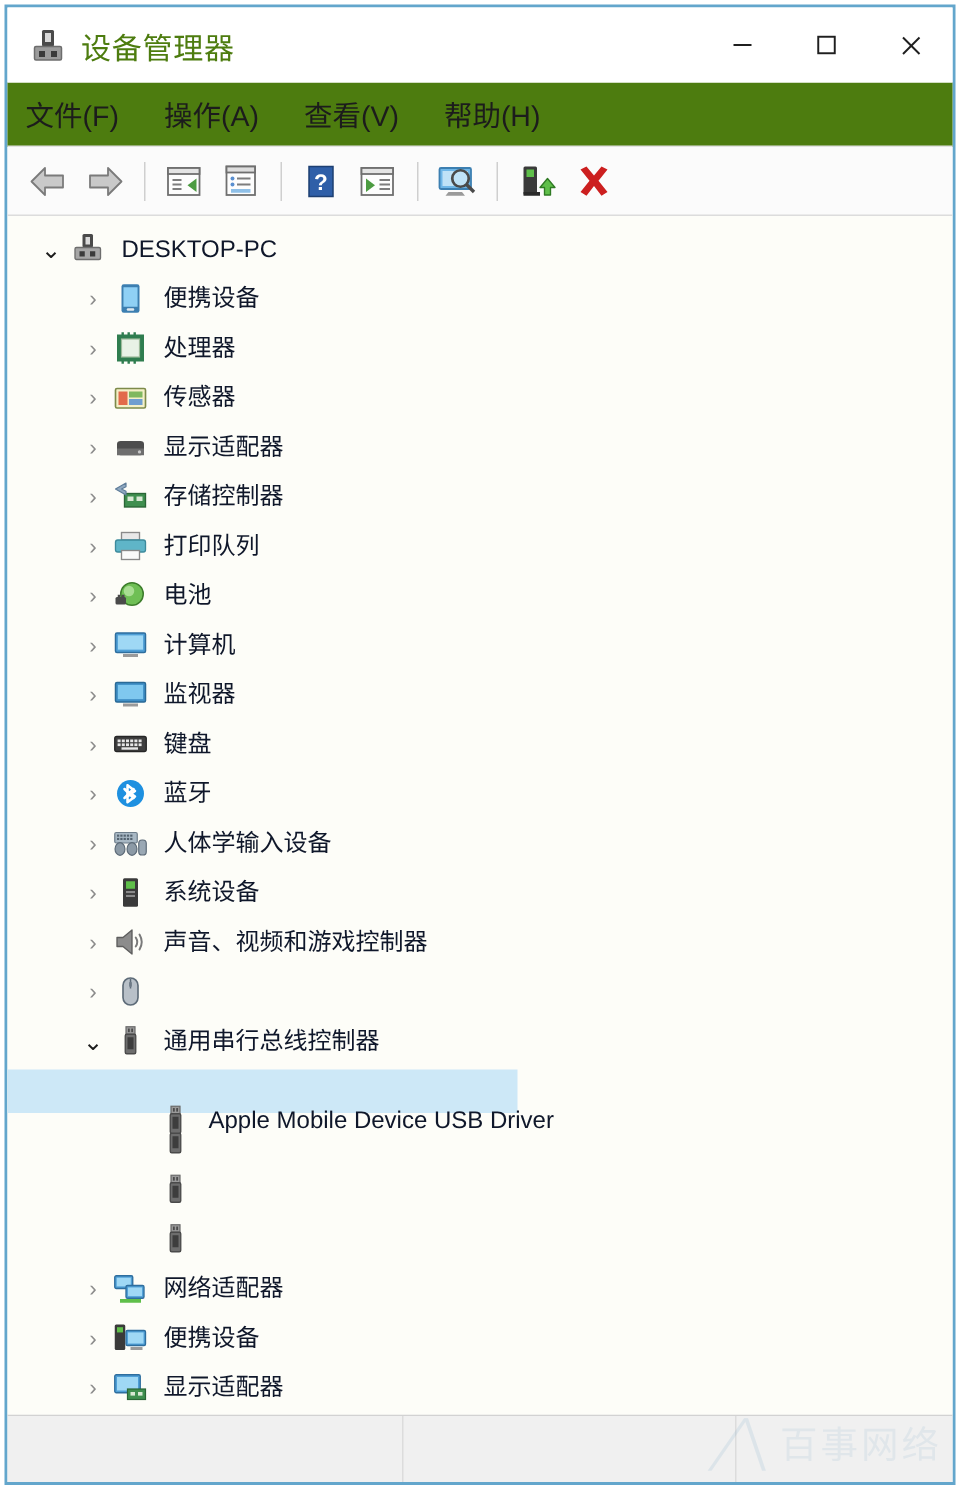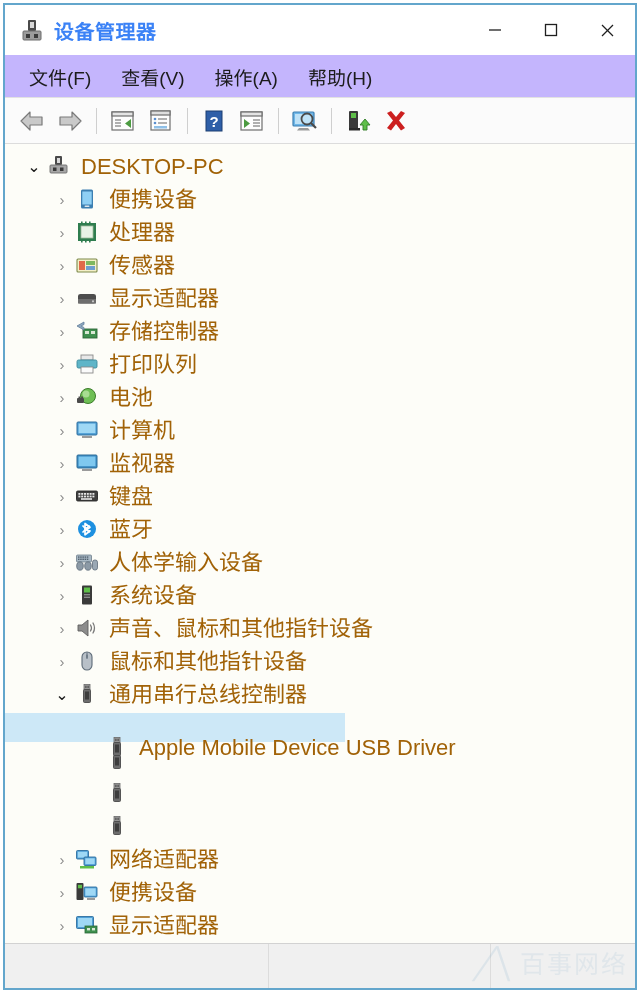--- a/index.html
+++ b/index.html
@@ -41,24 +41,23 @@
   .title-icon {
     margin-left: 14px;
     width: 26px;
     height: 26px;
     flex: 0 0 26px;
     position: relative;
   }
   .title-text {
     margin-left: 9px;
     font-size: 20px;
-    color: #3b82f6;
+    color: #4d7c0f;
     letter-spacing: 0.5px;
     white-space: nowrap;
-    font-weight: bold;
   }
   .winbtns {
     position: absolute;
     right: 0;
     top: 0;
     height: 50px;
     display: flex;
   }
   .winbtn {
     width: 56px;
@@ -68,23 +67,22 @@
     justify-content: center;
     color: #1f1f1f;
   }
 
   
   .menubar {
     height: 42px;
     flex: 0 0 42px;
     display: flex;
     align-items: center;
-    background: #c4b5fd;
+    background: #4d7c0f;
     border-bottom: 1px solid #e2e2e2;
-    padding-left: 12px;
   }
   .menuitem {
     font-size: 19px;
     color: #1c1c1c;
     padding: 4px 12px 4px 12px;
     margin-right: 6px;
     white-space: nowrap;
   }
 
   
@@ -142,22 +140,22 @@
     font-size: 16px;
   }
   .ico {
     width: 26px;
     height: 24px;
     flex: 0 0 26px;
     position: relative;
     margin-right: 8px;
   }
   .label {
-    font-size: 22px;
-    color: #a16207;
+    font-size: 16px;
+    color: #0f172a;
     line-height: 1;
     text-align: center;
   }
   .row.sel .selbg {
     position: absolute;
     left: 0;
     top: 2px;
     height: 29px;
     background: #cde8f7;
     z-index: 0;
@@ -252,22 +250,22 @@
         <svg width="17" height="17" viewBox="0 0 17 17">
             <line x1="3" y1="3" x2="14" y2="14" stroke="currentColor" stroke-width="1.3"></line>
             <line x1="14" y1="3" x2="3" y2="14" stroke="currentColor" stroke-width="1.3"></line>
           </svg>
       </div>
     </div>
   </div>
 
   <div class="menubar">
     <div class="menuitem">文件(F)</div>
+    <div class="menuitem">操作(A)</div>
     <div class="menuitem">查看(V)</div>
-    <div class="menuitem">操作(A)</div>
     <div class="menuitem">帮助(H)</div>
   </div>
 
   <div class="toolbar">
 
     <div class="tbtn">
       <svg width="28" height="24" viewBox="0 0 28 24">
         <path d="M12 3 L3 12 L12 21 L12 16 L24 16 L24 8 L12 8 Z" fill="#c9c9c9" stroke="#7a7a7a" stroke-width="1.2" stroke-linejoin="round"></path>
       </svg>
     </div>
@@ -562,33 +560,32 @@
 
     <div class="row depth1">
       <div class="arrow">›</div>
       <div class="ico">
         <svg width="24" height="22" viewBox="0 0 24 22">
           <path d="M3 8 L7 8 L13 3 L13 19 L7 14 L3 14 Z" fill="#8c8c8c" stroke="#5d5d5d" stroke-width="0.9" stroke-linejoin="round"></path>
           <path d="M15.5 8 Q17.5 11 15.5 14" fill="none" stroke="#7a7a7a" stroke-width="1.3" stroke-linecap="round"></path>
           <path d="M18 6 Q21 11 18 16" fill="none" stroke="#7a7a7a" stroke-width="1.3" stroke-linecap="round"></path>
         </svg>
       </div>
-      <div class="label">声音、鼠标和其他指针设备</div>
+      <div class="label">声音、视频和游戏控制器</div>
     </div>
 
     <div class="row depth1">
       <div class="arrow">›</div>
       <div class="ico">
         <svg width="24" height="22" viewBox="0 0 24 22">
           <rect x="7" y="2" width="10" height="18" rx="5" fill="#b8c0c8" stroke="#5d6b78" stroke-width="1.1"></rect>
           <line x1="12" y1="2.6" x2="12" y2="9" stroke="#5d6b78" stroke-width="1"></line>
           <rect x="11.1" y="4.5" width="1.8" height="3.6" rx="0.9" fill="#6d7a86"></rect>
         </svg>
       </div>
-      <div class="label">鼠标和其他指针设备</div>
     </div>
 
     <div class="row depth1">
       <div class="arrow open">⌄</div>
       <div class="ico">
         <svg width="24" height="22" viewBox="0 0 24 22">
           <rect x="9" y="1.5" width="6" height="5" fill="#9a9a9a" stroke="#6a6a6a" stroke-width="0.8"></rect>
           <rect x="10.3" y="2.7" width="1.2" height="2.4" fill="#4a4a4a"></rect>
           <rect x="12.5" y="2.7" width="1.2" height="2.4" fill="#4a4a4a"></rect>
           <rect x="8.5" y="6.5" width="7" height="13" rx="1" fill="#6d6d6d" stroke="#4a4a4a" stroke-width="0.9"></rect>

